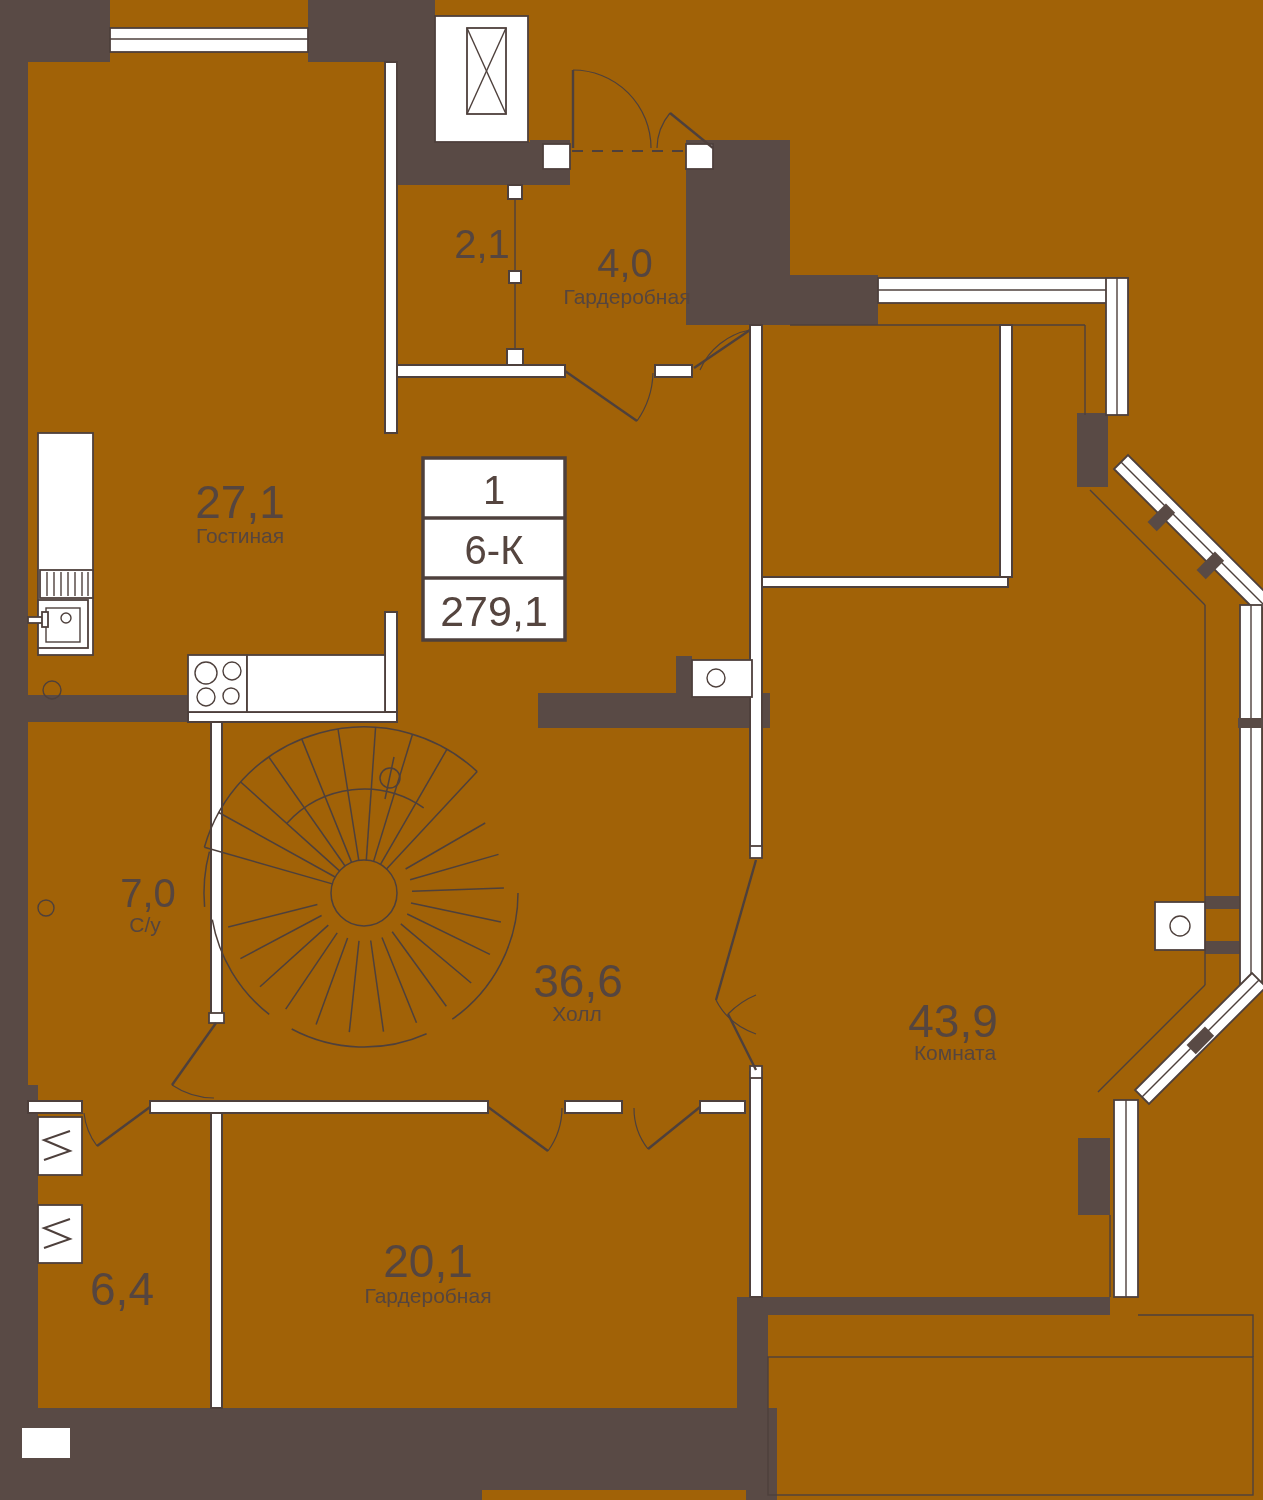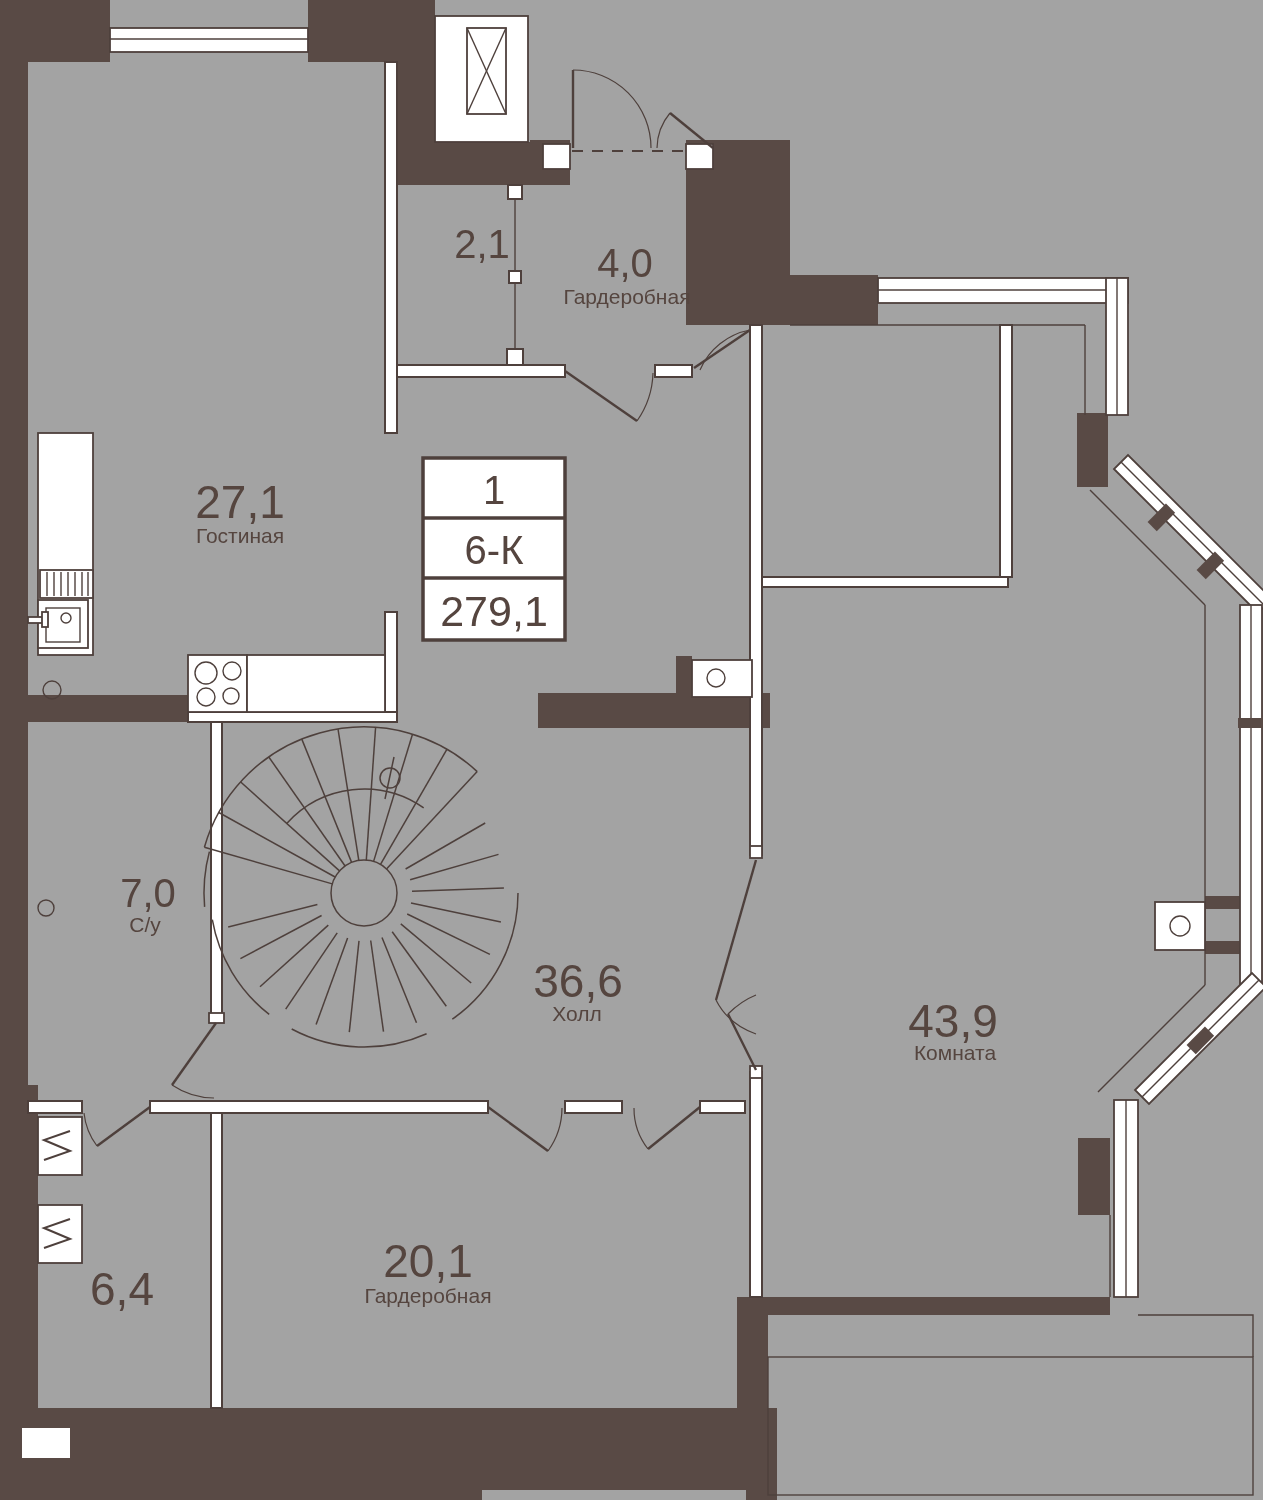--- a/index.html
+++ b/index.html
@@ -1,16 +1,16 @@
 <!DOCTYPE html>
 <html><head>
 <meta charset="utf-8">
 <style>
   html,body{margin:0;padding:0;background:#ffffff;}
-  .plan-wrap{position:relative;width:1263px;height:1500px;background:#a3a3a3;overflow:hidden;}
+  .plan-wrap{position:relative;width:1263px;height:1500px;background:#a16207;overflow:hidden;}
   svg{position:absolute;left:0;top:0;}
   svg text{font-family:"Liberation Sans","DejaVu Sans",sans-serif;fill:#55453f;}
   .area-num{font-size:46px;letter-spacing:0px;}
   .area-num-sm{font-size:40px;}
   .room-name{font-size:21px;}
   .info-num{font-size:40px;}
   .info-num-big{font-size:43px;}
   .wall{fill:#594a45;stroke:none;}
   .thin{stroke:#4e403c;stroke-width:2;fill:none;}
   .thin1{stroke:#4e403c;stroke-width:1.4;fill:none;}

